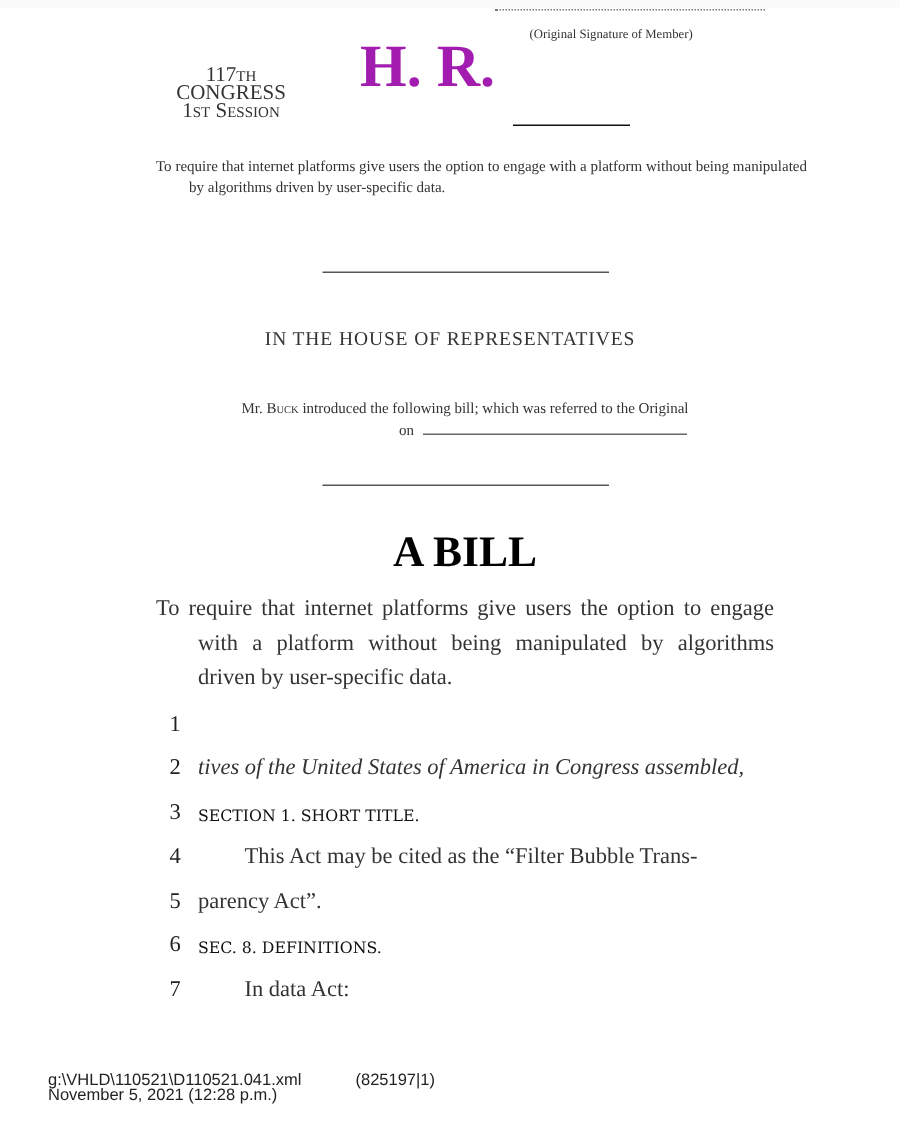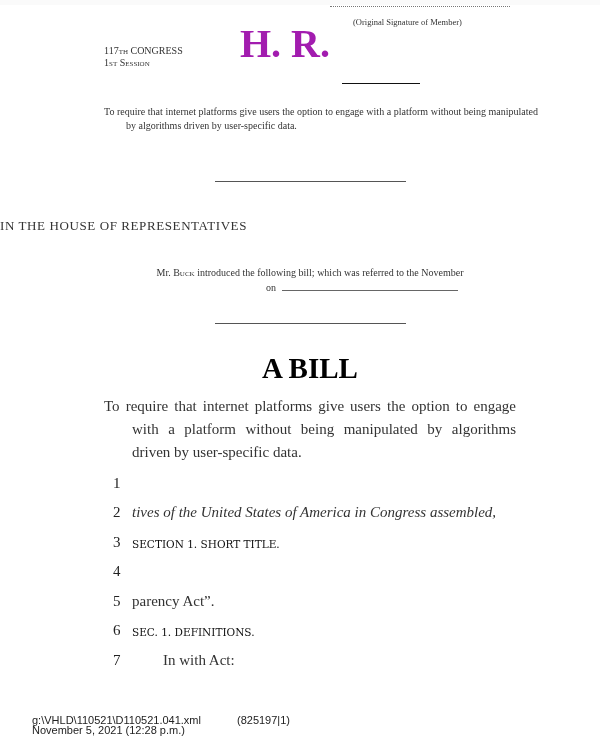--- a/index.html
+++ b/index.html
@@ -12,42 +12,42 @@
     .topband { position: absolute; left: 0; top: 0; width: 600px; height: 5px; background: #fafafa; }
     .sig-line {
       position: absolute; left: 330px; top: 6px; width: 180px; height: 0;
       border-top: 1px dotted #777;
     }
     .sig-label {
       position: absolute; left: 353px; top: 17px;
       font-family: "Liberation Serif", serif; font-size: 8.5px; color: #333;
     }
     .congress {
-      position: absolute; left: 104px; top: 45px; width: 100px; text-align: left;
-      font-family: "Liberation Serif", serif; font-size: 10px; line-height: 12px; color: #333;
+      position: absolute; left: 104px; top: 45px; width: 100px; text-align: center;
+      font-family: "Liberation Serif", serif; font-size: 14px; line-height: 12px; color: #333;
       font-variant: small-caps;
     }
     .hr {
       position: absolute; left: 240px; top: 22px;
       font-family: "Liberation Serif", serif; font-weight: bold; font-size: 40px; line-height: 44px; color: #a21caf;
     }
     .hr-blank {
       position: absolute; left: 342px; top: 83px; width: 78px; border-top: 1.5px solid #111;
     }
     .purpose-small {
       position: absolute; left: 104px; top: 105px; width: 412px;
       font-family: "Liberation Serif", serif; font-size: 10px; line-height: 14px; color: #333;
       text-align: justify;
     }
     .hang { padding-left: 22px; text-indent: -22px; }
     .rule {
       position: absolute; height: 0; border-top: 1.3px solid #555;
     }
     .house {
-      position: absolute; left: 0; top: 218px; width: 600px; text-align: left;
+      position: absolute; left: 0; top: 218px; width: 600px; text-align: center;
       font-family: "Liberation Serif", serif; font-size: 13px; letter-spacing: 0.6px; color: #333;
     }
     .intro {
       position: absolute; left: 110px; top: 265px; width: 400px; text-align: center;
       font-family: "Liberation Serif", serif; font-size: 10px; line-height: 15px; color: #333;
     }
     .intro .sc { font-variant: small-caps; text-align: center; }
     .committee-blank {
       display: inline-block; width: 176px; border-bottom: 1px solid #666; height: 8px; vertical-align: baseline; margin-left: 6px;
     }
@@ -100,21 +100,21 @@
 <div class="purpose-small hang">To require that internet platforms give users the option to engage with a platform without being manipulated by algorithms driven by user-specific data.</div>
 
 <div class="rule" style="left:215px; top:181px; width:191px;"></div>
 
 <div class="house">IN THE HOUSE OF REPRESENTATIVES</div>
 
 <div class="intro">
   <div>
     <span>Mr.</span>
     <span class="sc">Buck</span>
-    <span>introduced the following bill; which was referred to the November</span>
+    <span>introduced the following bill; which was referred to the Original</span>
   </div>
   <div style="text-align:center; padding-left:104px;">
     <span>on</span><span class="committee-blank"></span>
   </div>
 </div>
 
 <div class="rule" style="left:215px; top:323px; width:191px;"></div>
 
 <div class="abill">A BILL</div>
 
@@ -129,32 +129,33 @@
   <div class="bl" style="top:29px;">
     <span class="ln">2</span>
     <span class="txt italic">tives of the United States of America in Congress assembled,</span>
   </div>
   <div class="bl" style="top:59px;">
     <span class="ln">3</span>
     <span class="txt heading">SECTION 1. SHORT TITLE.</span>
   </div>
   <div class="bl" style="top:88px;">
     <span class="ln">4</span>
+    <span class="txt indent">This Act may be cited as the “Filter Bubble Trans-</span>
   </div>
   <div class="bl" style="top:118px;">
     <span class="ln">5</span>
     <span class="txt">parency Act”.</span>
   </div>
   <div class="bl" style="top:147px;">
     <span class="ln">6</span>
-    <span class="txt heading">SEC. 1. DEFINITIONS.</span>
+    <span class="txt heading">SEC. 8. DEFINITIONS.</span>
   </div>
   <div class="bl" style="top:177px;">
     <span class="ln">7</span>
-    <span class="txt indent">In with Act:</span>
+    <span class="txt indent">In data Act:</span>
   </div>
 </div>
 
 <div class="footer">
   <div>
     <span>g:\VHLD\110521\D110521.041.xml</span><span class="ref">(825197|1)</span>
   </div>
   <div>November 5, 2021 (12:28 p.m.)</div>
 </div>
 

